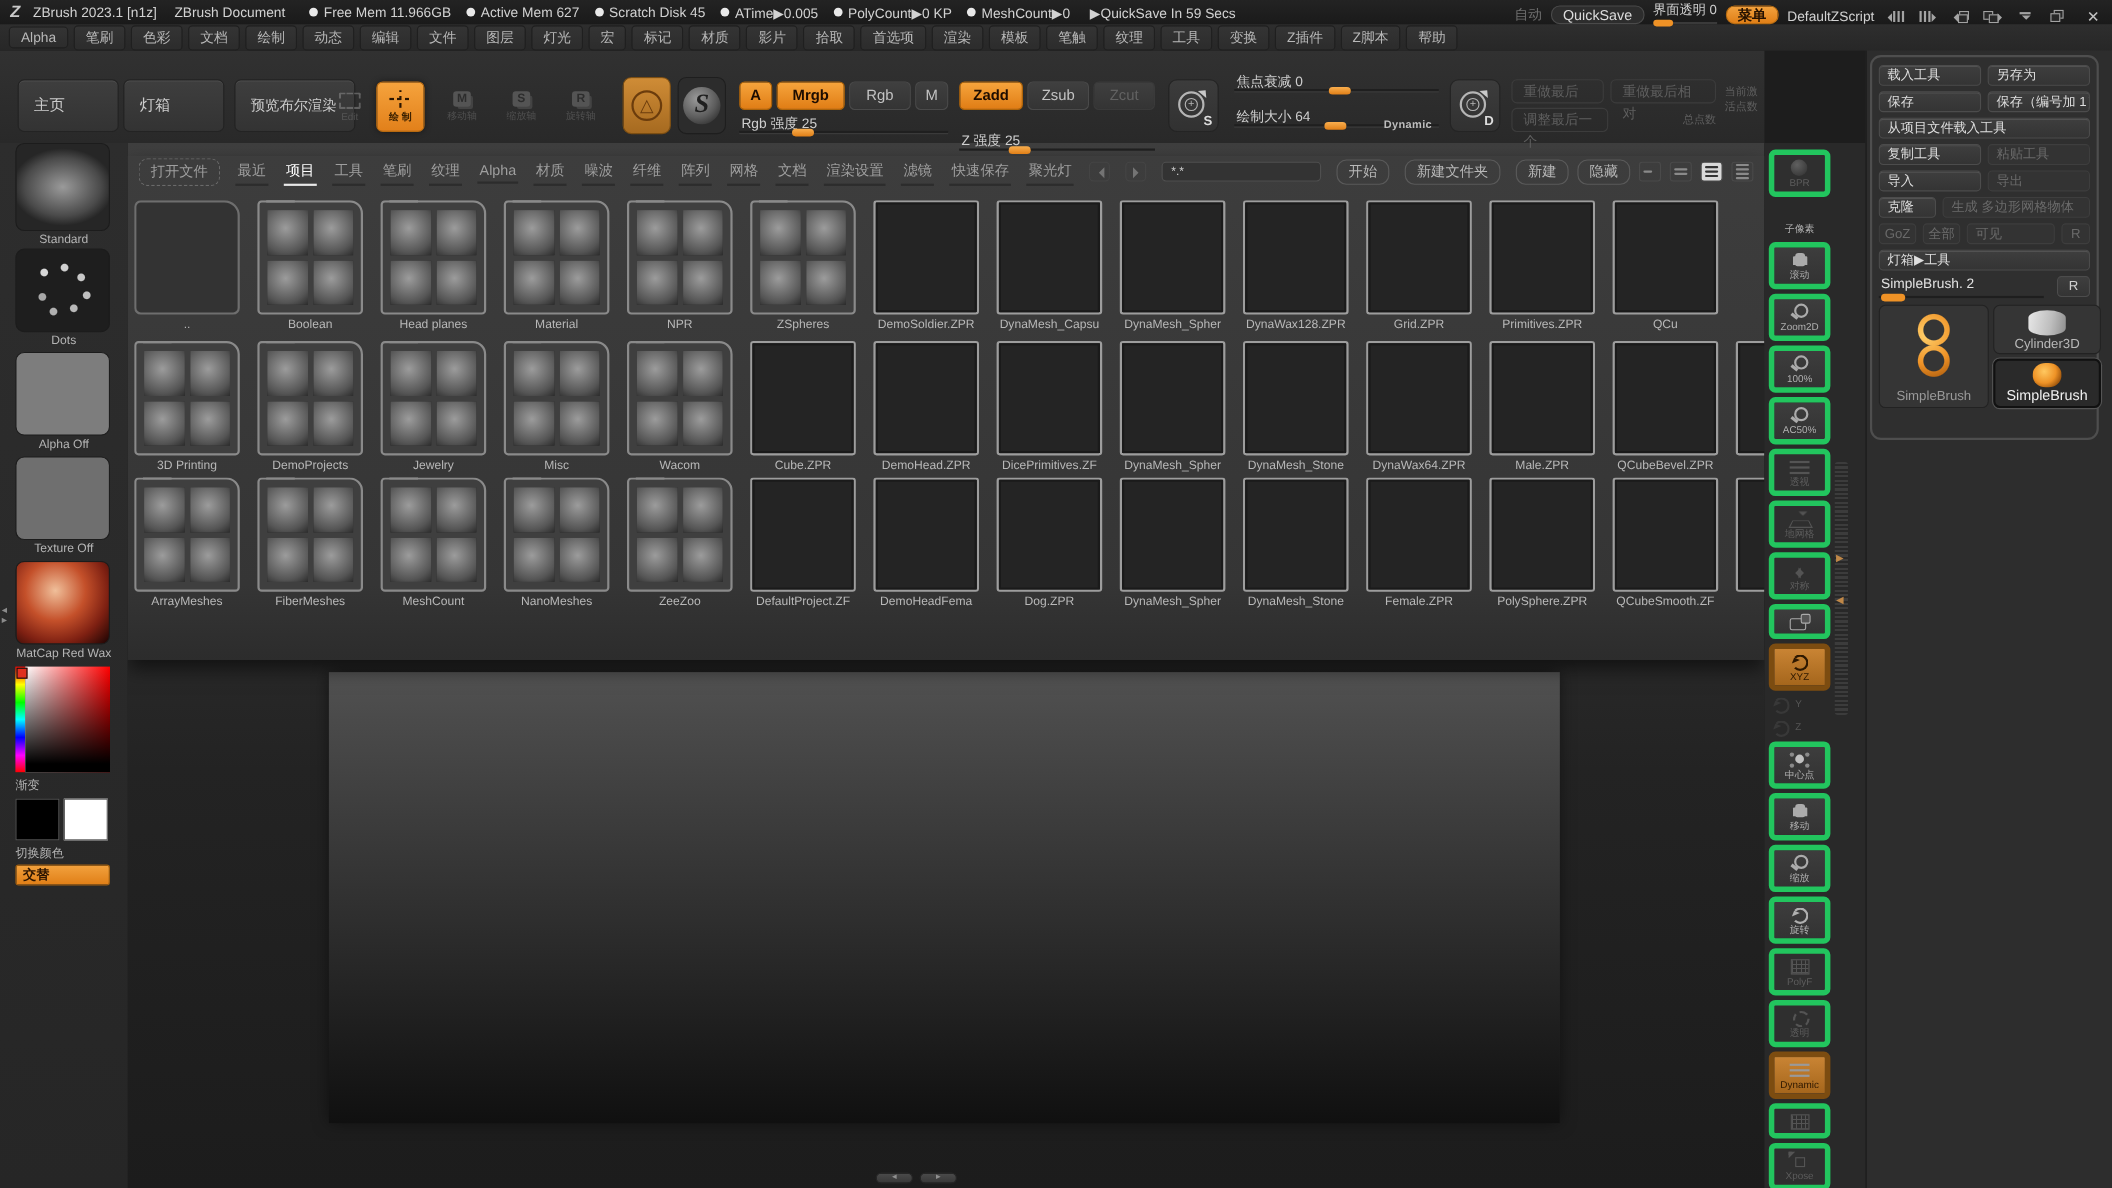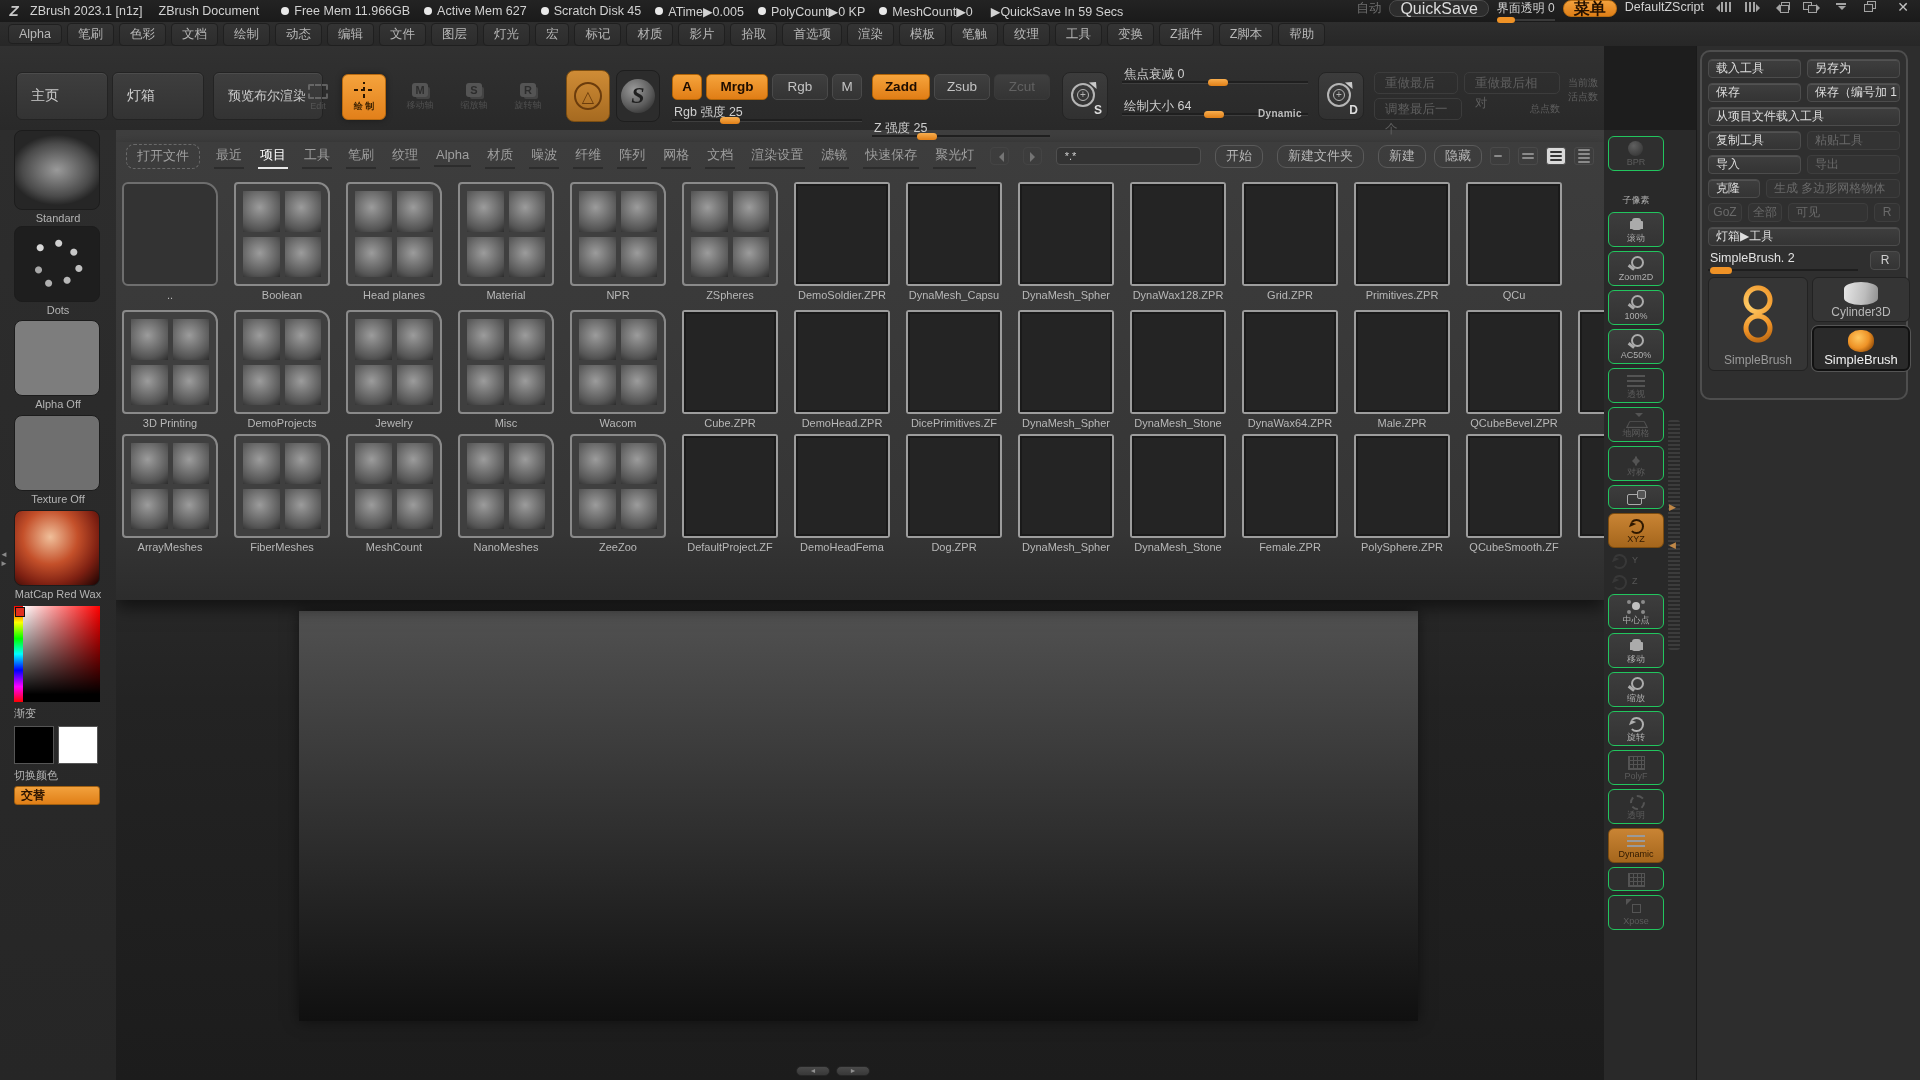--- a/index.html
+++ b/index.html
@@ -11,24 +11,24 @@
   background:linear-gradient(#232323,#1a1a1a); display:flex; align-items:center;
   font-size:12.5px; color:#d2d2d2; white-space:nowrap; z-index:60; }
 #titlebar .logo { width:20px; height:18px; margin:0 6px 0 4px; color:#c9c9c9;
   font-weight:bold; font-style:italic; font-size:15px; text-align:center; }
 #titlebar .ttl { margin-right:16px; }
 #titlebar .doc { margin-right:22px; }
 .stat { display:flex; align-items:center; margin-right:14px; }
 .stat .dot { width:8px; height:8px; border-radius:50%; background:#e9e9e9; margin-right:5px; }
 .qsnote { margin-left:4px; }
 #titlebar-right { position:absolute; right:0; top:0; height:22px; display:flex;
-  align-items:flex-start; gap:8px; padding-right:6px; }
+  align-items:flex-end; gap:8px; padding-right:6px; }
 .tb-dim { color:#6f6f6f; }
 .chip { height:17px; line-height:15px; padding:0 10px; border:1px solid #4a4a4a;
-  border-radius:8px; background:#2d2d2d; color:#dcdcdc; font-size:16px; }
+  border-radius:8px; background:#2d2d2d; color:#dcdcdc; font-size:13px; }
 .chip.orange { background:linear-gradient(#f2a13d,#e07f17); border-color:#b96d12;
   color:#241100; font-weight:bold; }
 .uiop { position:relative; font-size:12px; color:#cfcfcf; padding-bottom:4px; }
 .uiop .track { position:absolute; left:0; right:0; bottom:0; height:2px; background:#3a3a3a; }
 .uiop .knob { position:absolute; left:0; bottom:-2px; width:18px; height:6px;
   border-radius:3px; background:#ef9226; }
 .winico { width:22px; height:14px; position:relative; opacity:.85; }
 .winico .bar { position:absolute; top:2px; width:2px; height:10px; background:#bbb; }
 .winico .tri-l { position:absolute; left:0; top:4px; border:4px solid transparent; border-right-color:#bbb; }
 .winico .tri-r { position:absolute; right:0; top:4px; border:4px solid transparent; border-left-color:#bbb; }
@@ -195,21 +195,21 @@
 .lk-grid { background:linear-gradient(135deg,#4a3434,#2c2424 55%,#3e2e2c); }
 .lk-purple { background:linear-gradient(135deg,#8468b8,#4a3a6e 60%,#2e2644); }
 .lk-orange { background:linear-gradient(135deg,#2c2c2c 25%,#b06a28 65%,#5c3a16); }
 
 
 #rightshelf { position:absolute; left:1604px; top:130px; width:92px; bottom:0;
   background:#292929; z-index:25; }
 #shelfcol { position:absolute; left:2px; top:6px; width:60px; display:flex;
   flex-direction:column; align-items:center; gap:4px; }
 .sh-item { width:56px; border-radius:6px; background:linear-gradient(#3d3d3d,#333);
-  border:1px solid #22c55e; padding:3px 0 2px; display:flex; flex-direction:column;
+  border:5px solid #22c55e; padding:3px 0 2px; display:flex; flex-direction:column;
   align-items:center; color:#b0b0b0; }
 .sh-item .slab { font-size:9px; line-height:11px; white-space:nowrap; }
 .sh-item.disabled { background:#2f2f2f; color:#5c5c5c; }
 .sh-item.disabled .ic { opacity:.35; }
 .sh-item.active { background:linear-gradient(#c98434,#a5661c); border-color:#7c4c10; color:#2e1800; }
 .sh-item.bare { background:none; border:none; padding:0; flex-direction:row; gap:2px; color:#565656; }
 .sh-item.sub-slider { background:none; border:none; }
 .sh-item.below { }
 .ic { display:block; width:22px; height:17px; position:relative; }
 .ic-sphere::before { content:""; position:absolute; left:3px; top:1px; width:15px; height:15px;

